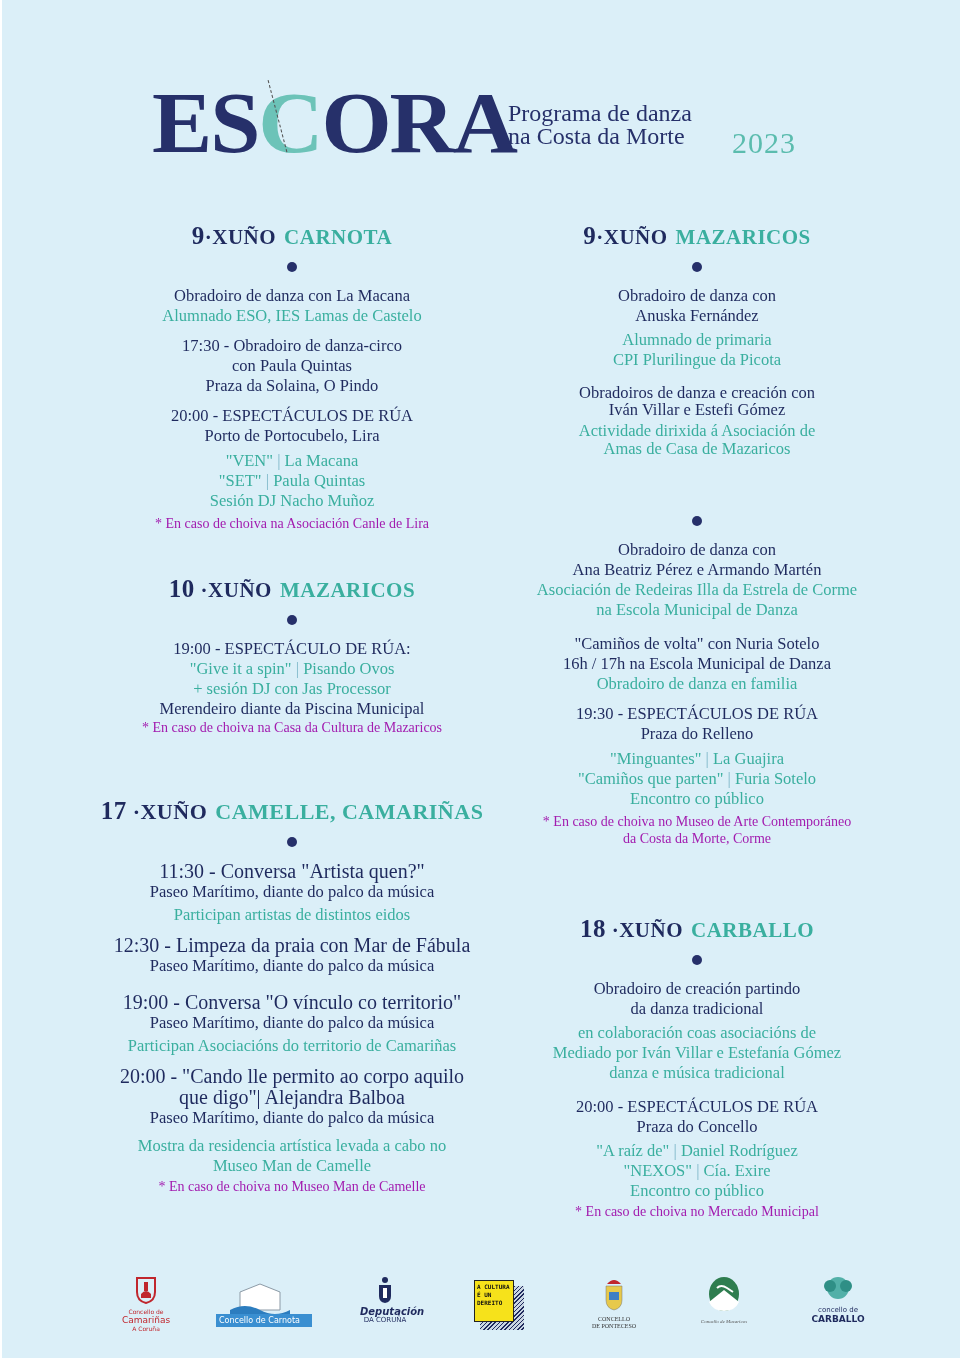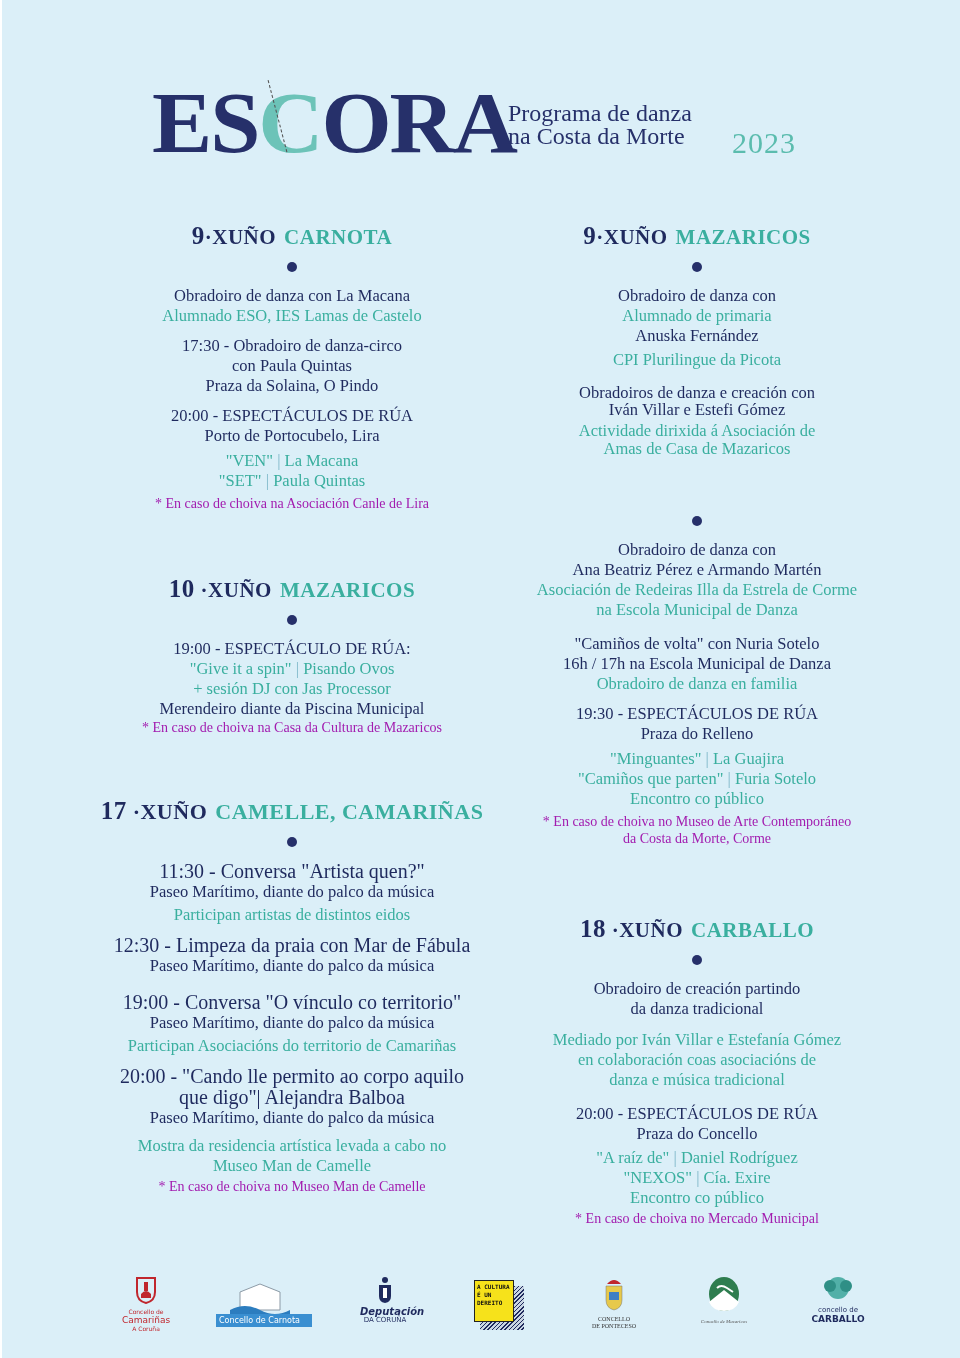--- a/index.html
+++ b/index.html
@@ -97,20 +97,21 @@
     <div class="block">
       <div class="line navy">17:30 - Obradoiro de danza-circo</div>
       <div class="line navy">con Paula Quintas</div>
       <div class="line navy">Praza da Solaina, O Pindo</div>
     </div>
     <div class="block">
       <div class="line navy">20:00 - ESPECTÁCULOS DE RÚA</div>
       <div class="line navy" style="margin-bottom:5px;">Porto de Portocubelo, Lira</div>
       <div class="line teal"><span>"VEN"</span> <span class="pipe">|</span> <span>La Macana</span></div>
       <div class="line teal"><span>"SET"</span> <span class="pipe">|</span> <span>Paula Quintas</span></div>
+      <div class="line teal">Sesión DJ Nacho Muñoz</div>
       <div class="note" style="margin-top:4px;">* En caso de choiva na Asociación Canle de Lira</div>
     </div>
   </div>
 
   <div class="section" style="top:353px;">
     <div class="day-head">
       <span class="num">10</span> <span class="month">·XUÑO</span><span class="place">MAZARICOS</span>
     </div>
     <div class="dot"></div>
     <div class="block">
@@ -154,22 +155,22 @@
 
 <div class="col col-right">
 
   <div class="section" style="top:0;">
     <div class="day-head">
       <span class="num">9</span><span class="month">·XUÑO</span><span class="place">MAZARICOS</span>
     </div>
     <div class="dot"></div>
     <div class="block" style="margin-bottom:14px;">
       <div class="line navy">Obradoiro de danza con</div>
+      <div class="line navy" style="margin-bottom:4px;">Anuska Fernández</div>
       <div class="line teal">Alumnado de primaria</div>
-      <div class="line navy" style="margin-bottom:4px;">Anuska Fernández</div>
       <div class="line teal">CPI Plurilingue da Picota</div>
     </div>
     <div class="block">
       <div class="line navy" style="line-height:17px;">Obradoiros de danza e creación con</div>
       <div class="line navy" style="line-height:17px;margin-bottom:4px;">Iván Villar e Estefi Gómez</div>
       <div class="line teal" style="line-height:18px;">Actividade dirixida á Asociación de</div>
       <div class="line teal" style="line-height:18px;">Amas de Casa de Mazaricos</div>
     </div>
   </div>
 
@@ -197,23 +198,23 @@
     </div>
   </div>
 
   <div class="section" style="top:693px;">
     <div class="day-head">
       <span class="num">18</span> <span class="month">·XUÑO</span><span class="place">CARBALLO</span>
     </div>
     <div class="dot"></div>
     <div class="block" style="margin-bottom:14px;">
       <div class="line navy">Obradoiro de creación partindo</div>
-      <div class="line navy" style="margin-bottom:11px;">da danza tradicional</div>
+      <div class="line navy" style="margin-bottom:4px;">da danza tradicional</div>
+      <div class="line teal">en colaboración  coas asociacións de</div>
       <div class="line teal">Mediado por Iván Villar e Estefanía Gómez</div>
-      <div class="line teal">en colaboración  coas asociacións de</div>
       <div class="line teal">danza e música tradicional</div>
     </div>
     <div class="block">
       <div class="line navy">20:00 - ESPECTÁCULOS DE RÚA</div>
       <div class="line navy" style="margin-bottom:4px;">Praza do Concello</div>
       <div class="line teal"><span>"A raíz de"</span> <span class="pipe">|</span> <span>Daniel Rodríguez</span></div>
       <div class="line teal"><span>"NEXOS"</span> <span class="pipe">|</span> <span>Cía. Exire</span></div>
       <div class="line teal">Encontro co público</div>
       <div class="note" style="margin-top:2px;">* En caso de choiva no Mercado Municipal</div>
     </div>

